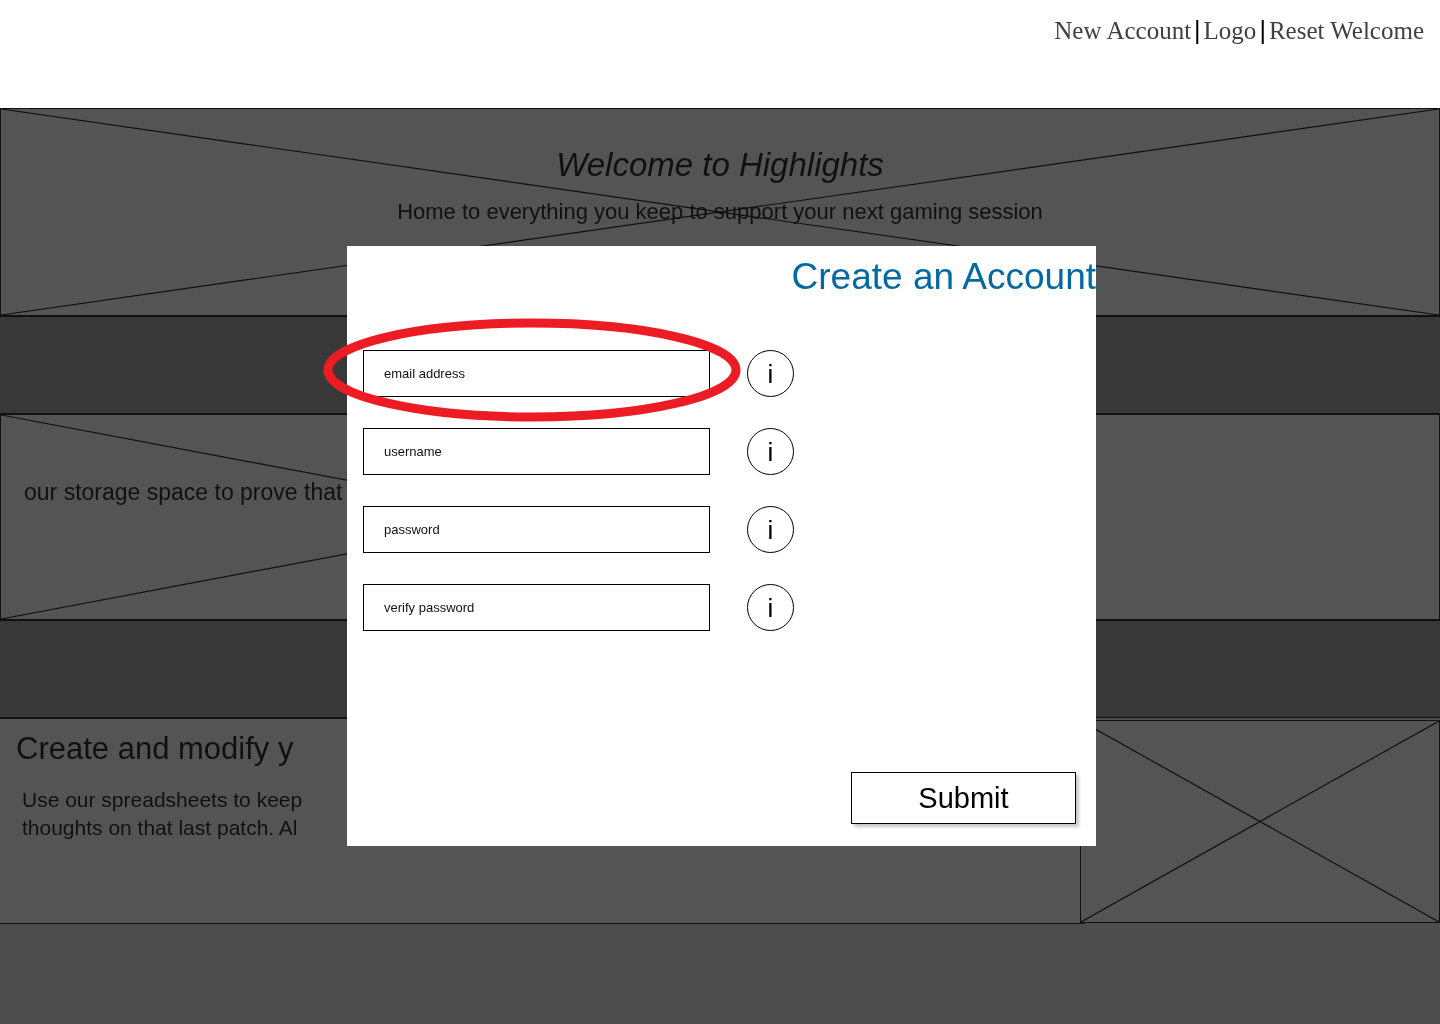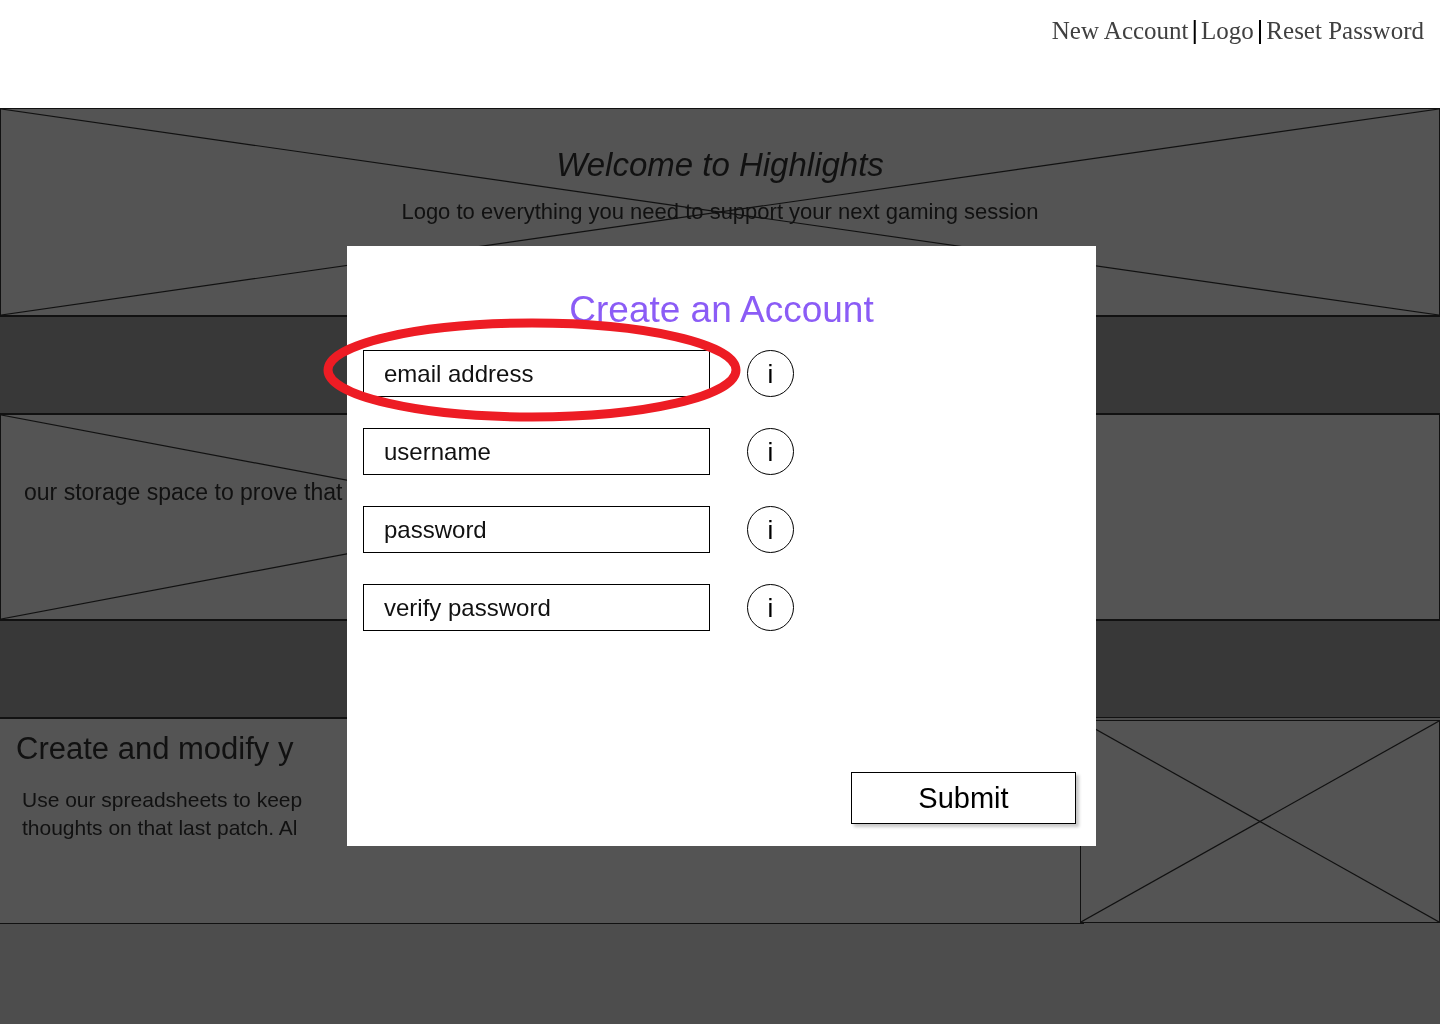--- a/index.html
+++ b/index.html
@@ -155,42 +155,41 @@
     width: 749px;
     height: 600px;
     background: #ffffff;
     box-sizing: border-box;
   }
   .modal-title {
     position: absolute;
     left: 0;
     top: 9px;
     width: 749px;
-    text-align: center;
+    text-align: right;
     font-size: 37px;
-    color: #8b5cf6;
+    color: #0369a1;
     line-height: 1.2;
-    margin-top: 33px;
   }
 
   .field-row {
     position: absolute;
     left: 16px;
     height: 48px;
   }
   .field-input {
     position: absolute;
     left: 0; top: 0;
     width: 347px;
     height: 47px;
     box-sizing: border-box;
     border: 1px solid #000;
     background: #fff;
     font-family: "Liberation Sans", sans-serif;
-    font-size: 24px;
+    font-size: 13px;
     color: #111;
     padding: 0 0 0 20px;
     outline: none;
   }
   .field-input::placeholder { color: #111; opacity: 1; }
   .info-icon {
     position: absolute;
     left: 384px;
     top: 0;
     width: 47px;
@@ -263,29 +262,29 @@
   <div class="wf-box" style="left:0px; top:718px; width:1084px; height:206px; border-left:none;"></div>
 
   <div class="wf-box" style="left:1080px; top:720px; width:360px; height:203px;">
     <svg class="cross" viewBox="0 0 360 203" preserveAspectRatio="none">
       <line x1="0" y1="0" x2="360" y2="203"></line>
       <line x1="0" y1="203" x2="360" y2="0"></line>
     </svg>
   </div>
 
   <div class="hero-title">Welcome to Highlights</div>
-  <div class="hero-sub">Logo to everything you need to support your next gaming session</div>
+  <div class="hero-sub">Home to everything you keep to support your next gaming session</div>
   <div class="mid-text">our storage space to prove that</div>
   <div class="feature-head">Create and modify y</div>
   <div class="feature-body">Use our spreadsheets to keep
 thoughts on that last patch. Al</div>
 
   <div class="header">
     <div class="nav-links">
-      <span class="nav-link">New Account</span><span class="nav-sep">|</span><span class="nav-link">Logo</span><span class="nav-sep">|</span><span class="nav-link">Reset Password</span>
+      <span class="nav-link">New Account</span><span class="nav-sep">|</span><span class="nav-link">Logo</span><span class="nav-sep">|</span><span class="nav-link">Reset Welcome</span>
     </div>
   </div>
 
   <div class="modal">
     <div class="modal-title">Create an Account</div>
 
     <div class="field-row" style="top:104px;">
       <input class="field-input" type="text" placeholder="email address" style="">
       <div class="info-icon">i</div>
     </div>

